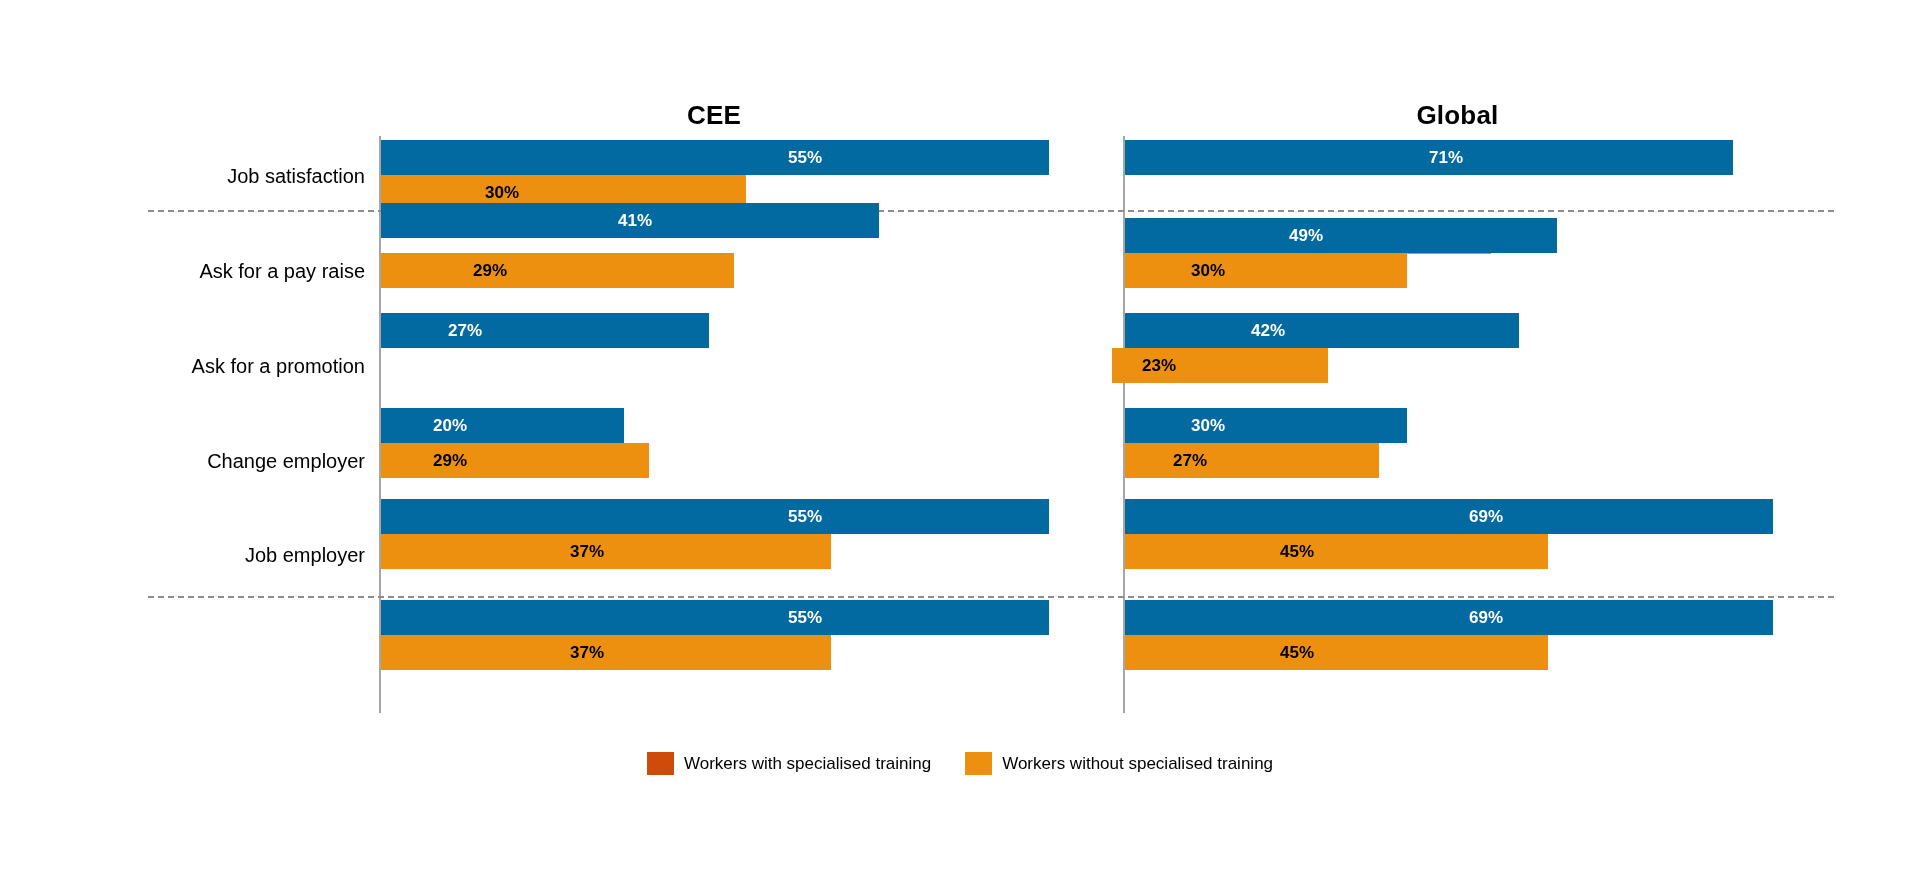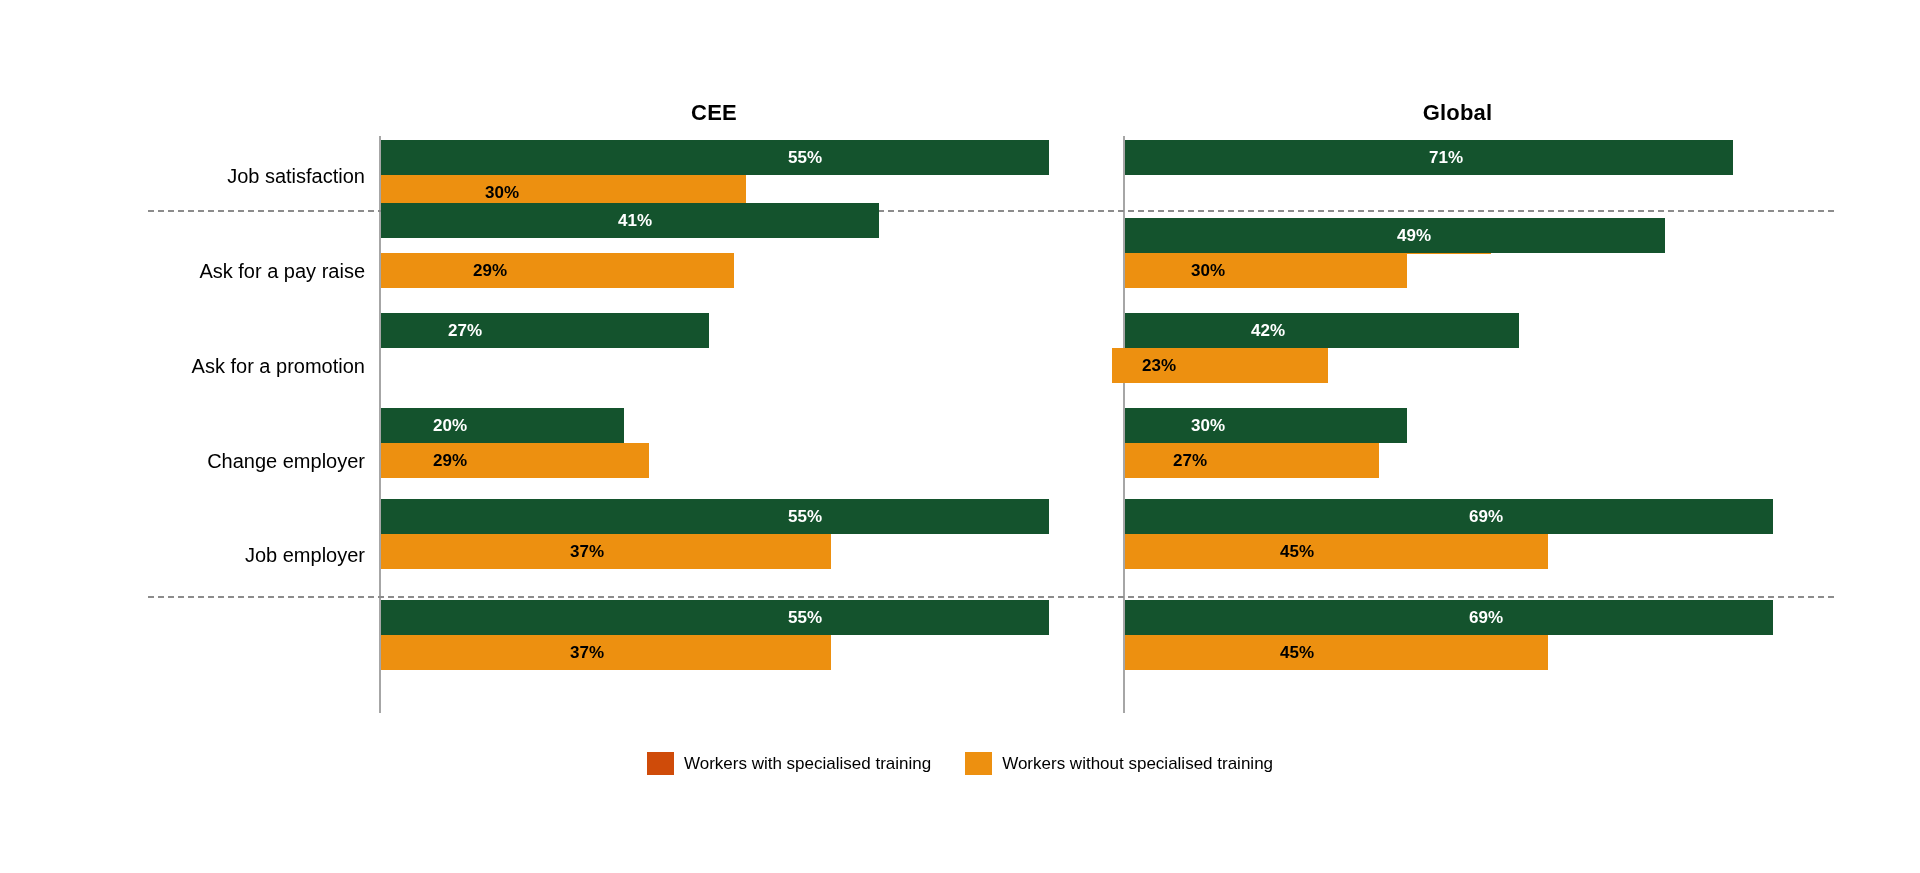--- a/index.html
+++ b/index.html
@@ -19,21 +19,21 @@
     position: absolute;
     left: 0;
     top: 0;
     width: 1920px;
     height: 873px;
   }
 
   
   .panel-title {
     position: absolute;
-    font-size: 22px;
+    font-size: 26px;
     font-weight: bold;
     color: #000000;
     text-align: center;
     white-space: nowrap;
     letter-spacing: 0.2px;
   }
   #title-cee   { left: 380px;  top: 100px; width: 668px; }
   #title-global{ left: 1124px; top: 100px; width: 667px; }
 
   
@@ -64,21 +64,21 @@
     height: 0;
     border-top: 2px dashed #8c8c8c;
   }
 
   
   .bar {
     position: absolute;
     height: 35px;
     box-sizing: border-box;
   }
-  .bar.with    { background: #14532d; }
+  .bar.with    { background: #0369a1; }
   .bar.without { background: #ed9010; }
 
   .bar-label {
     position: absolute;
     top: 50%;
     transform: translateY(-50%);
     font-size: 17px;
     font-weight: bold;
     white-space: nowrap;
   }
@@ -172,21 +172,21 @@
     <span class="bar-label" style="right:227px">37%</span>
   </div>
 
   <div class="bar with" style="left:1125px; top:140px; width:608px;">
     <span class="bar-label" style="right:270px">71%</span>
   </div>
   <div class="bar without" style="left:1125px; top:175px; width:366px;margin-top:44px;">
     <span class="bar-label" style="right:234px">39%</span>
   </div>
 
-  <div class="bar with" style="left:1125px; top:218px; width:540px;">
+  <div class="bar with" style="left:1125px; top:218px; width:432px;">
     <span class="bar-label" style="right:234px">49%</span>
   </div>
   <div class="bar without" style="left:1125px; top:253px; width:282px;">
     <span class="bar-label" style="right:182px">30%</span>
   </div>
 
   <div class="bar with" style="left:1125px; top:313px; width:394px;">
     <span class="bar-label" style="right:234px">42%</span>
   </div>
   <div class="bar without" style="left:1112px; top:348px; width:216px;">

